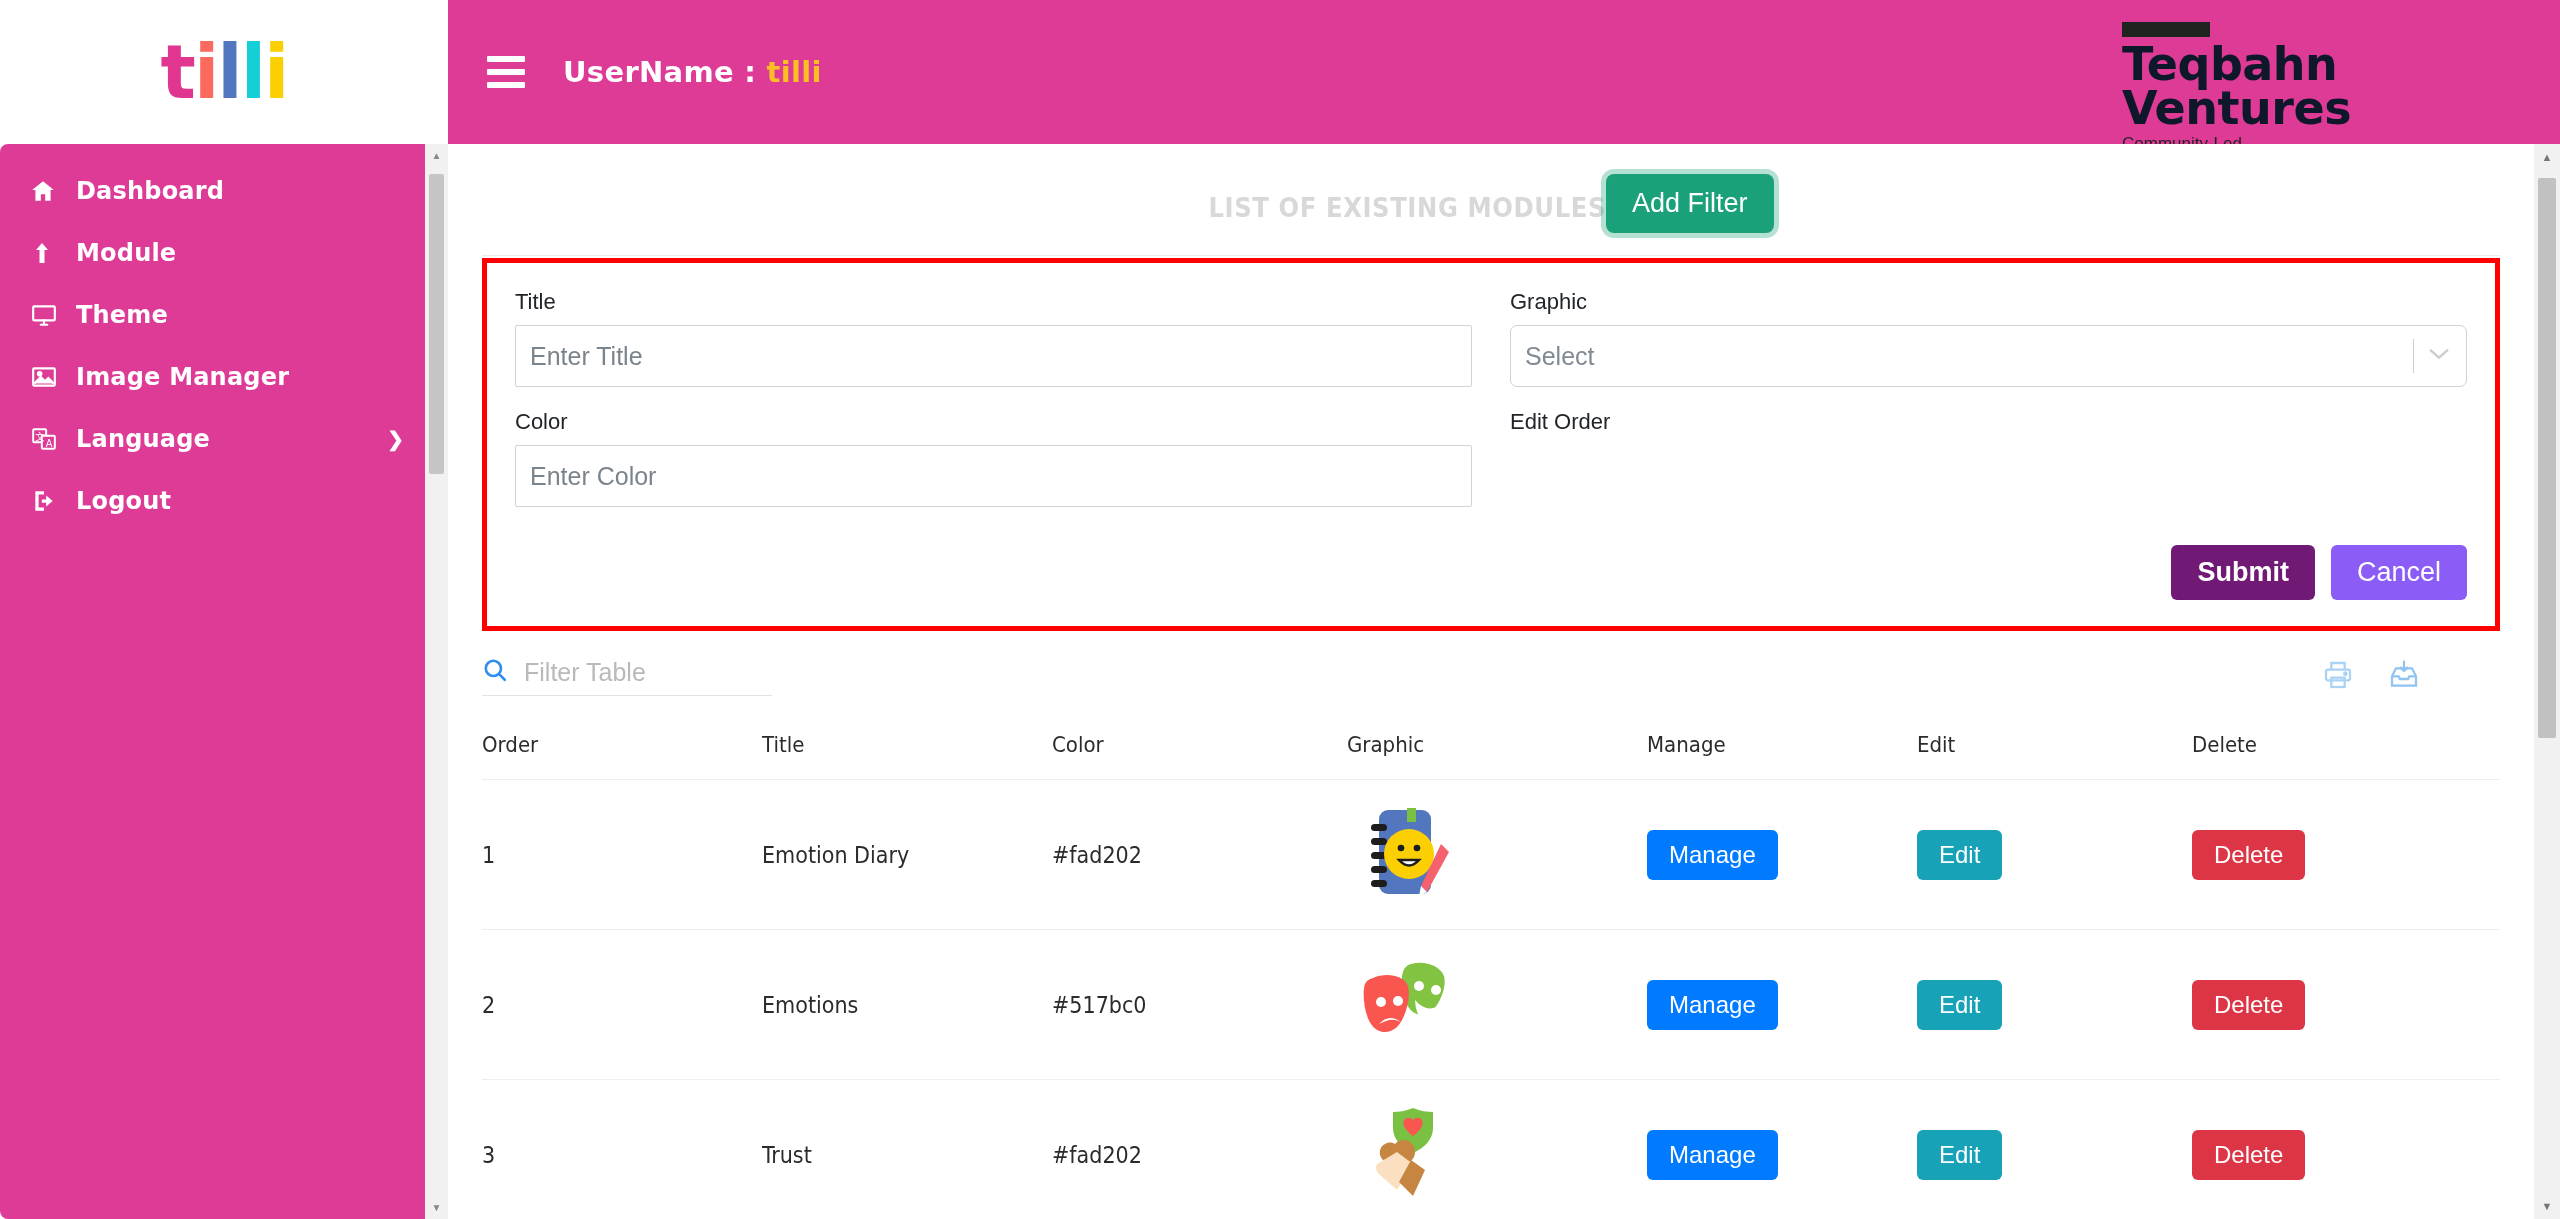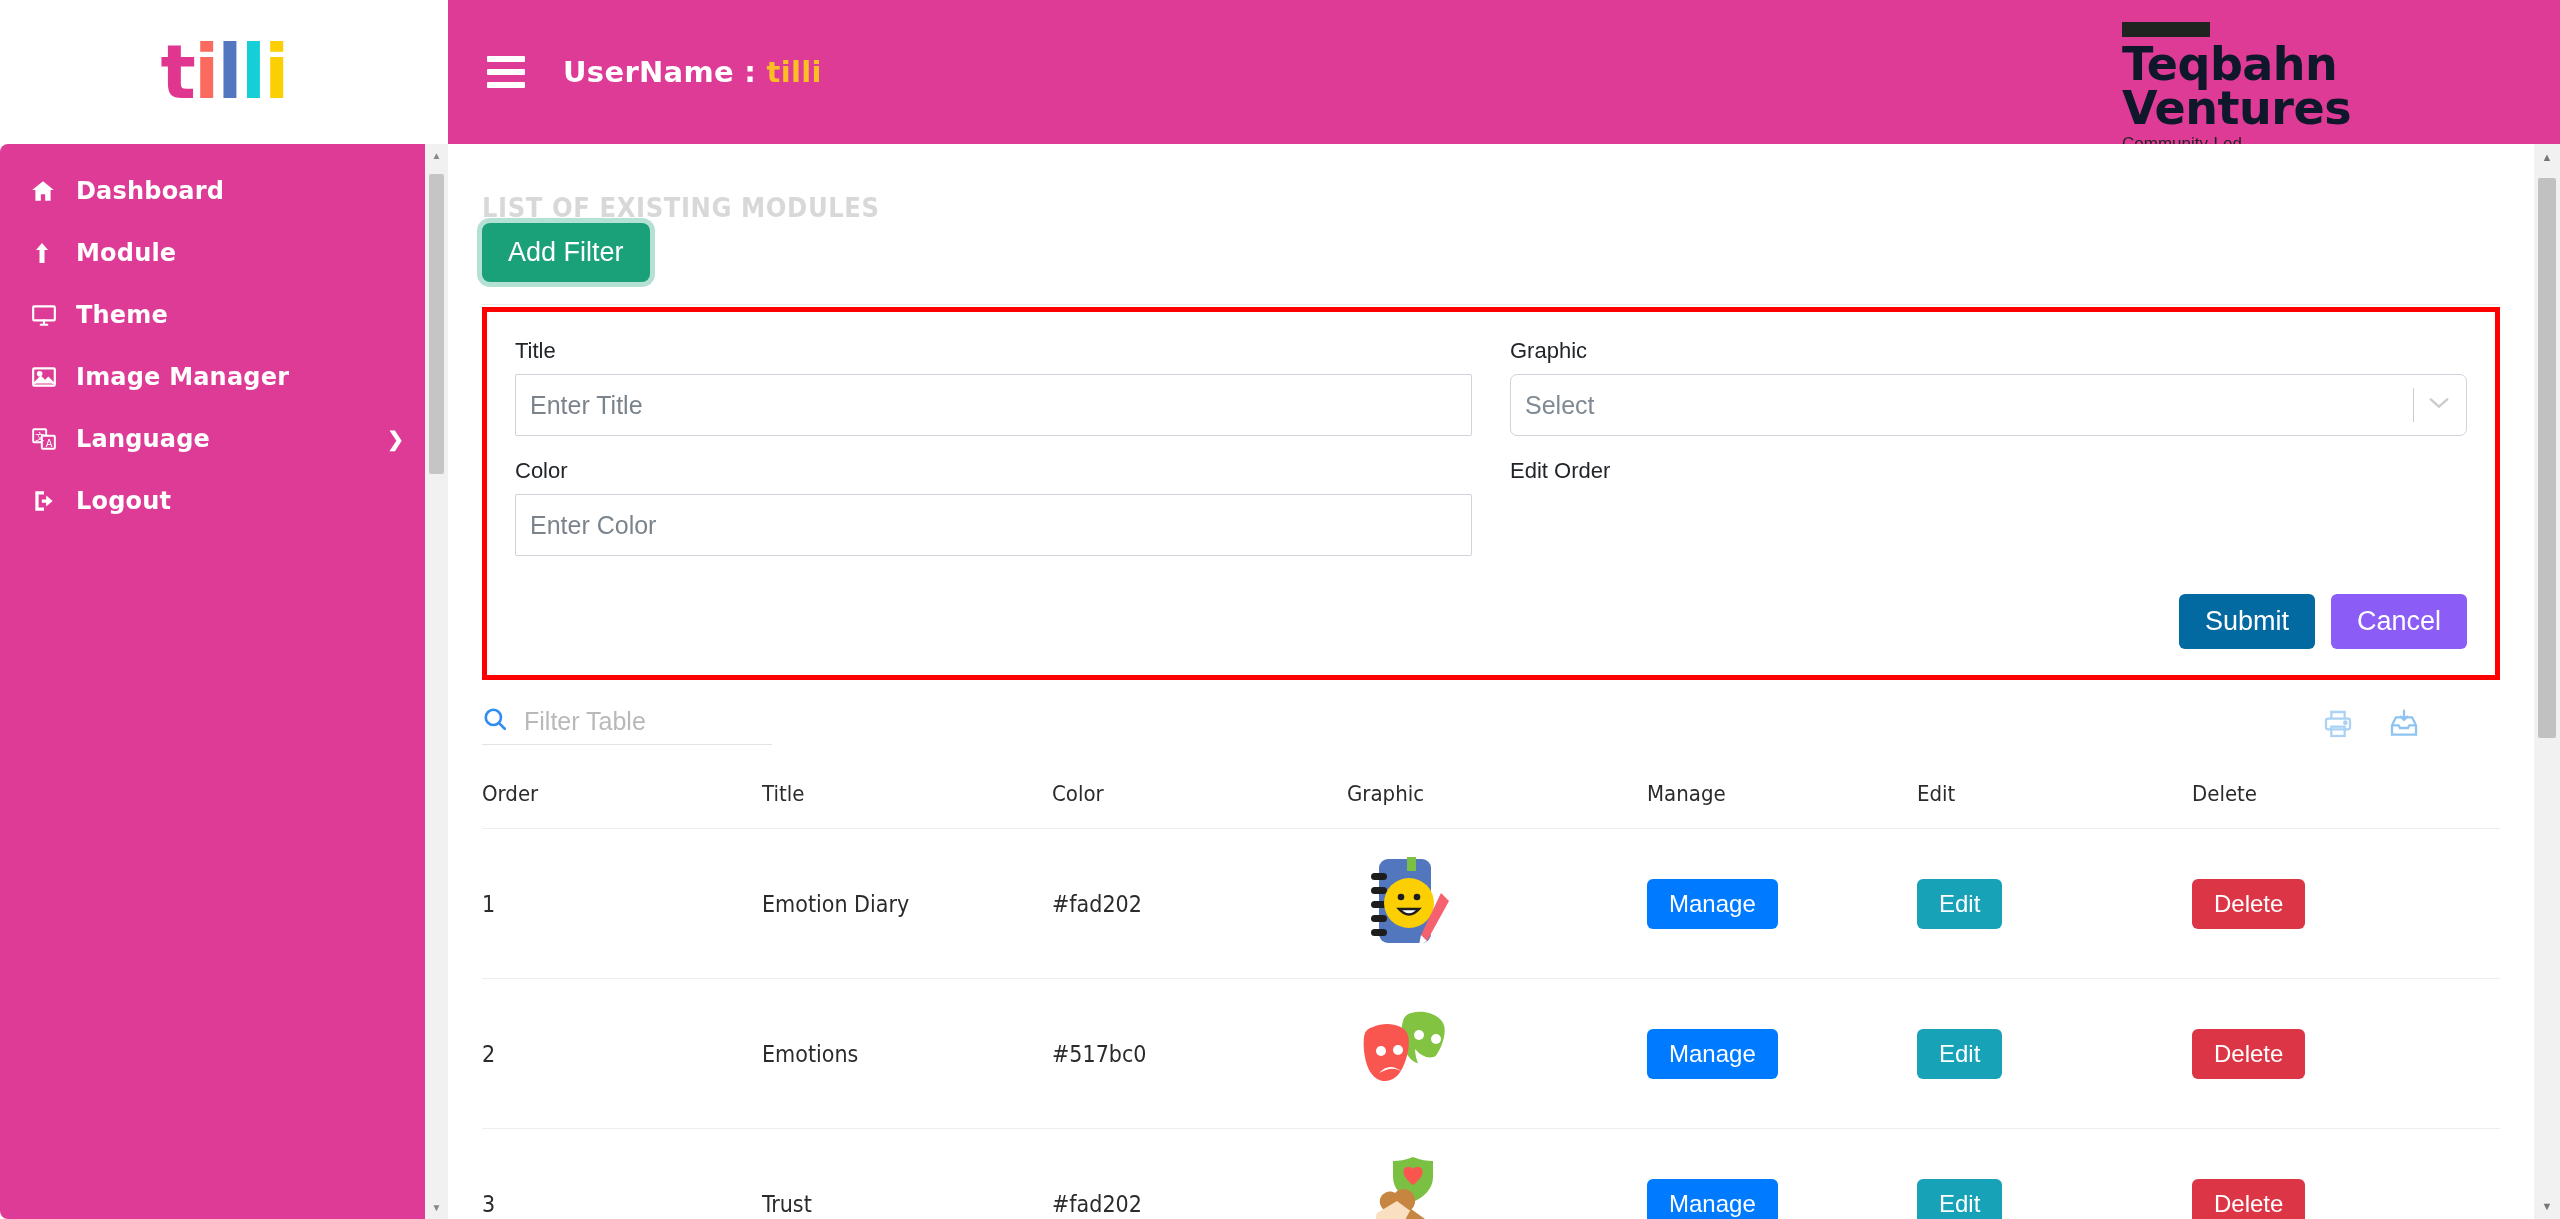--- a/index.html
+++ b/index.html
@@ -66,21 +66,21 @@
   .sidebar-scroll .thumb {
     position: absolute; left: 4px; top: 30px; width: 15px; height: 300px;
     background: #c5c5c5; border-radius: 2px;
   }
 
   
   .main { position: absolute; left: 448px; top: 144px; right: 26px; bottom: 0;
           background: #fff; overflow: hidden; }
 
   .page-head { display: flex; align-items: flex-start; justify-content: center;
-               padding: 30px 34px 0 34px; flex-direction: column; }
+               padding: 30px 34px 0 34px; }
   .page-title { font-family: "DejaVu Sans Condensed", "DejaVu Sans", sans-serif;
                 font-weight: 700; font-size: 27px; color: #d8d8d8;
                 letter-spacing: .6px; padding-top: 18px; }
   .add-btn { background: #1aa179; color: #fff; border: none; border-radius: 8px;
              font-size: 27px; font-family: "Liberation Sans", sans-serif;
              padding: 14px 26px; cursor: pointer;
              box-shadow: 0 0 0 5px rgba(26,161,121,.32); }
 
   .head-rule { height: 1px; background: #e9ecef; margin: 22px 34px 0 34px; }
 
@@ -98,21 +98,21 @@
   .select-box { width: 100%; height: 62px; border: 1px solid #ced4da; border-radius: 7px;
                 display: flex; align-items: center; justify-content: space-between;
                 background: #fff; cursor: pointer; }
   .select-value { font-size: 25px; color: #808a93; padding-left: 14px;
                   font-family: "Liberation Sans", sans-serif; }
   .select-arrow { display: flex; align-items: center; height: 100%; padding: 0 16px 0 0; }
   .select-divider { width: 1px; height: 34px; background: #ccc; margin-right: 14px; }
   .form-actions { display: flex; justify-content: flex-end; gap: 16px; margin-top: 32px; }
   .btn { border: none; border-radius: 6px; color: #fff; font-size: 27px;
          font-family: "Liberation Sans", sans-serif; padding: 12px 26px; cursor: pointer; }
-  .btn-submit { background: #0369a1; }
+  .btn-submit { background: #701a75; font-weight: bold; }
   .btn-cancel { background: #8b5cf6; }
 
   
   .filter-row { display: flex; align-items: center; justify-content: space-between;
                 margin: 26px 34px 0 34px; }
   .filter-left { display: flex; align-items: flex-end; gap: 16px;
                  border-bottom: 1px solid #e3e3e3; padding-bottom: 8px; width: 290px; }
   .filter-input { border: none; outline: none; font-size: 25px; color: #b9b9b9;
                   font-family: "Liberation Sans", sans-serif; width: 230px; background: transparent; }
   .filter-input::placeholder { color: #b9b9b9; }

